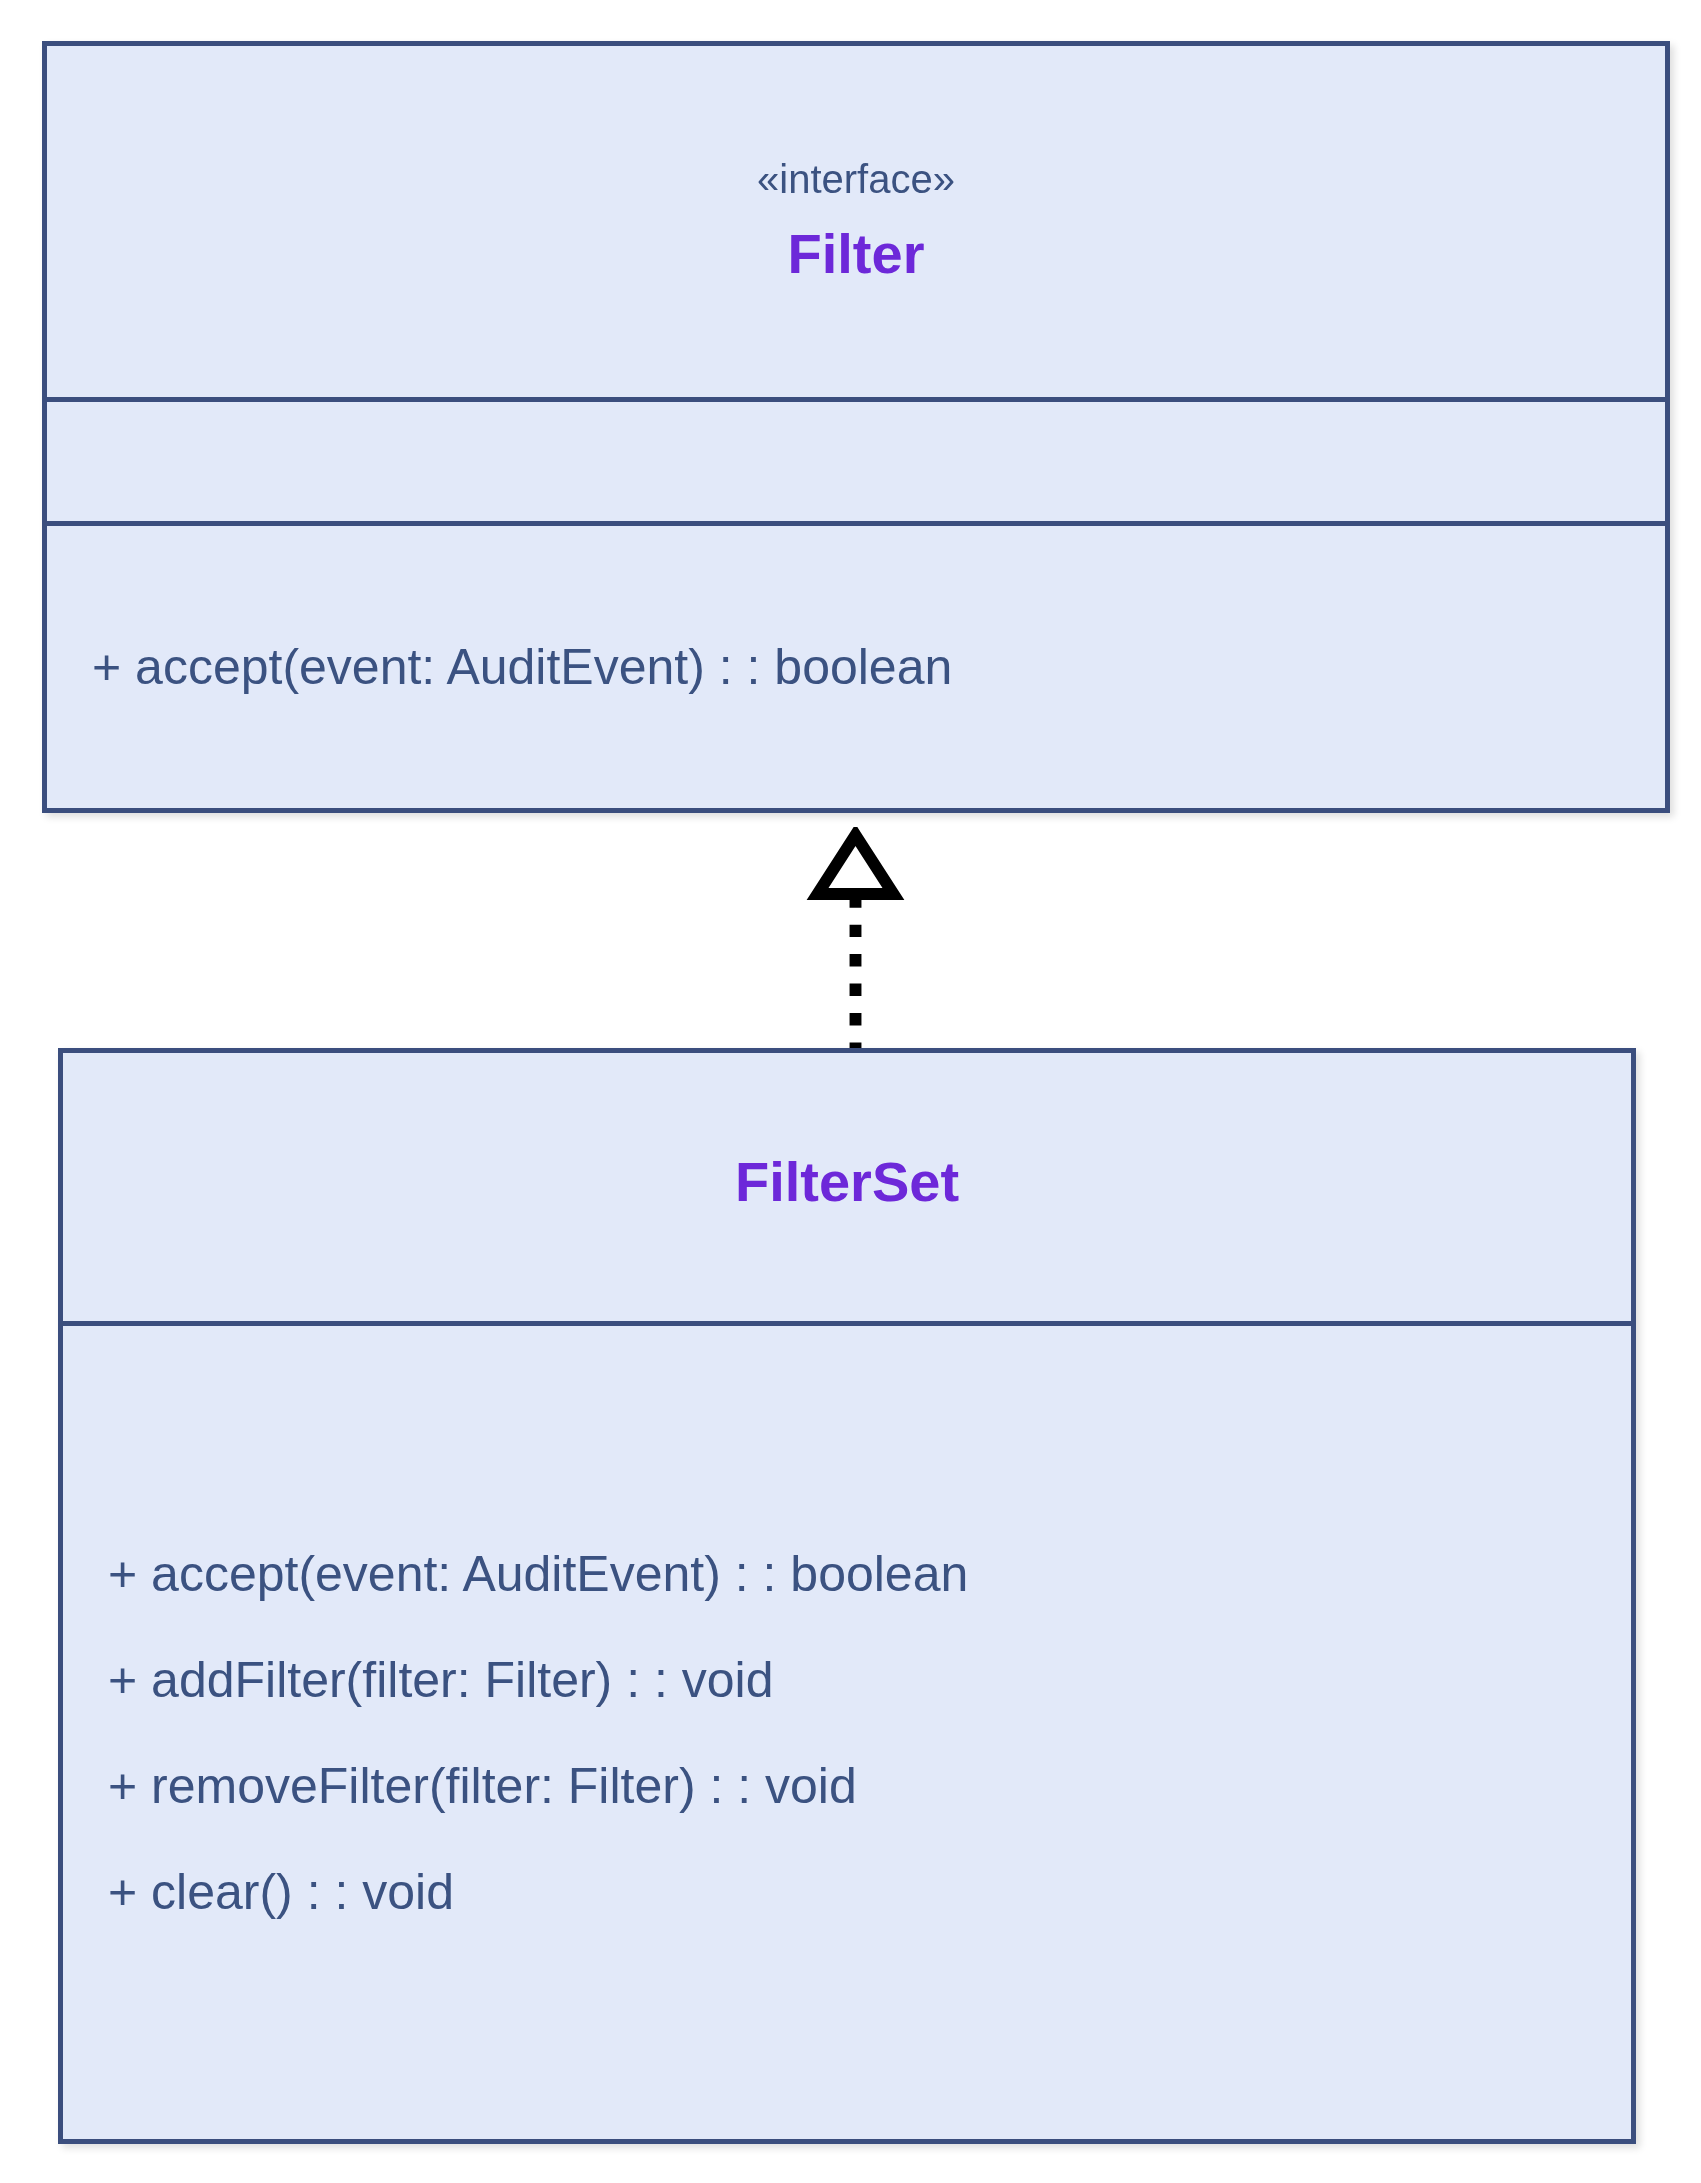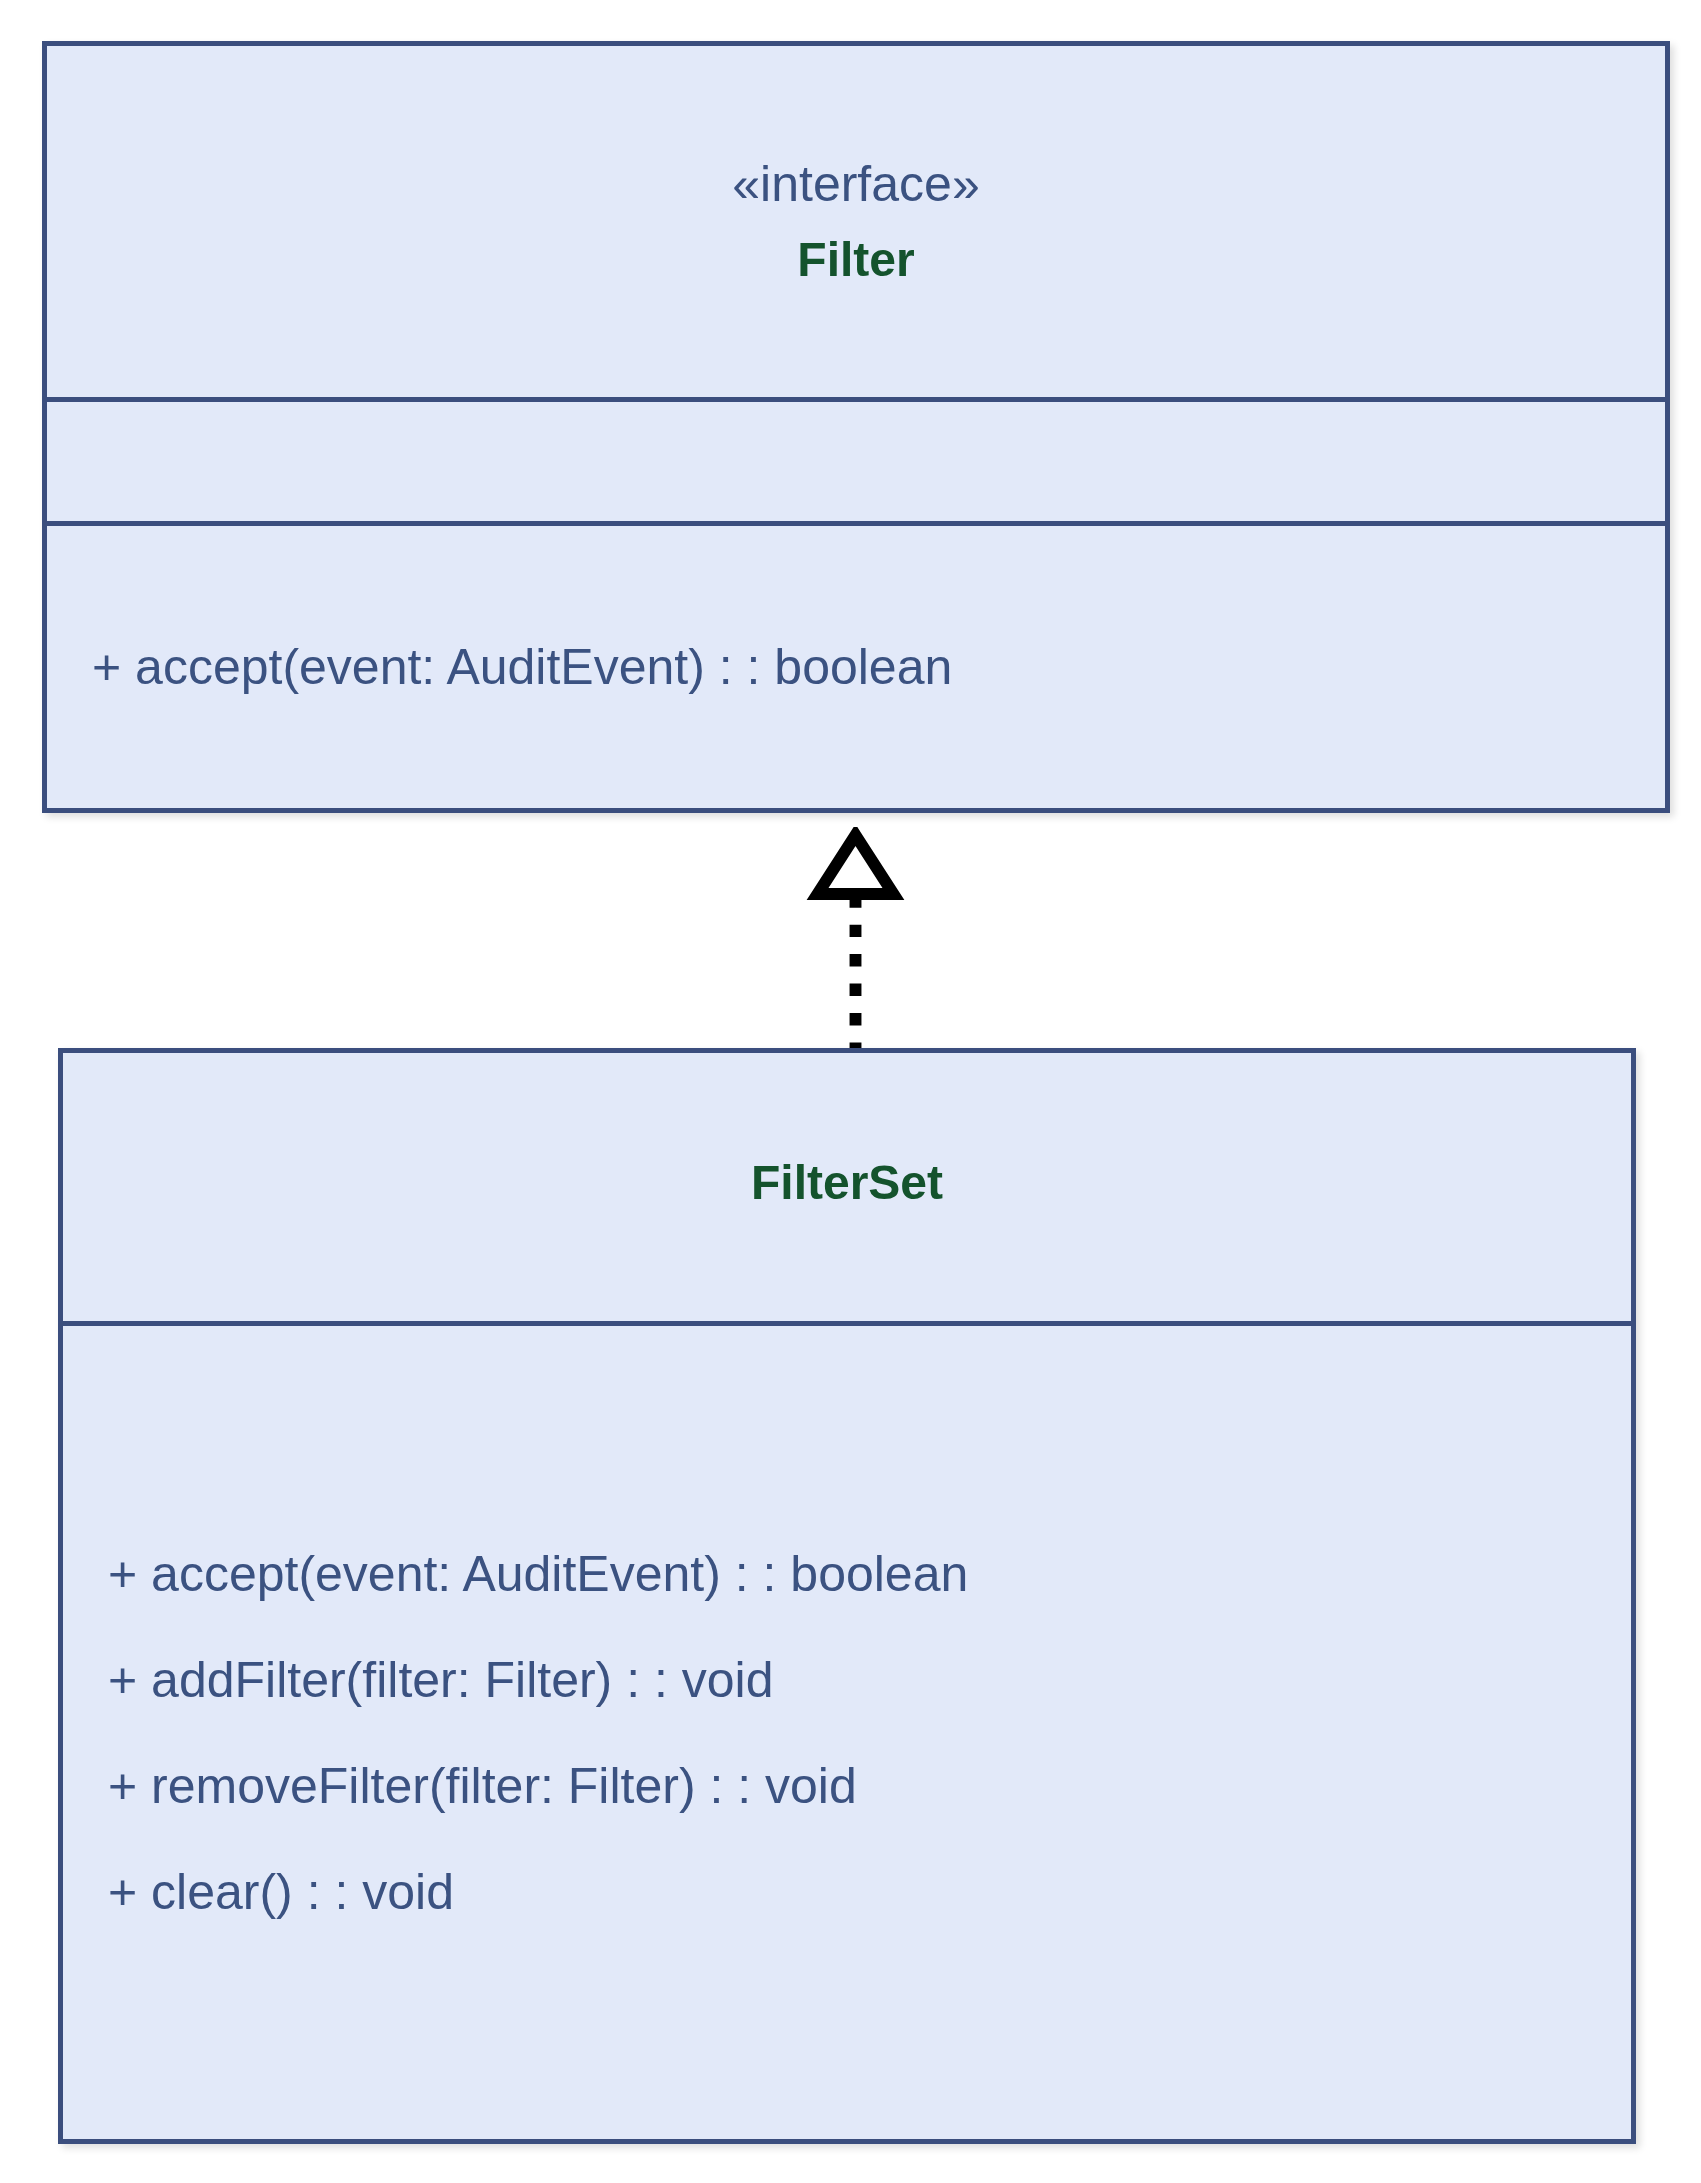--- a/index.html
+++ b/index.html
@@ -44,30 +44,30 @@
 
   
   .uml-header {
     display: flex;
     flex-direction: column;
     align-items: center;
     justify-content: center;
     text-align: center;
   }
   .stereotype {
-    font-size: 50px;
+    font-size: 40px;
     font-weight: 400;
     color: #3b5281;
     line-height: 1.12;
     letter-spacing: 0px;
   }
   .class-name {
-    font-size: 48px;
+    font-size: 56px;
     font-weight: bold;
-    color: #14532d;
+    color: #6d28d9;
     line-height: 1.12;
     letter-spacing: 0px;
   }
   .header-gap { height: 21.6px; }
 
   
   .uml-members {
     display: flex;
     flex-direction: column;
     justify-content: center;

